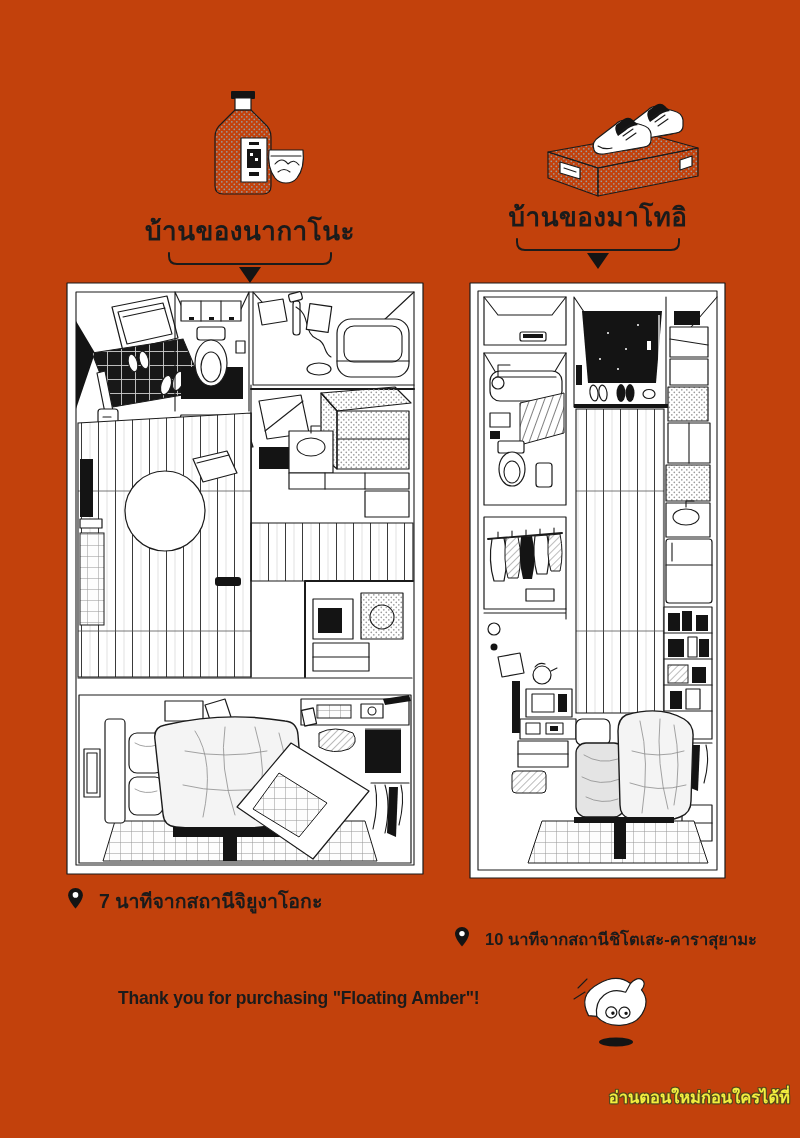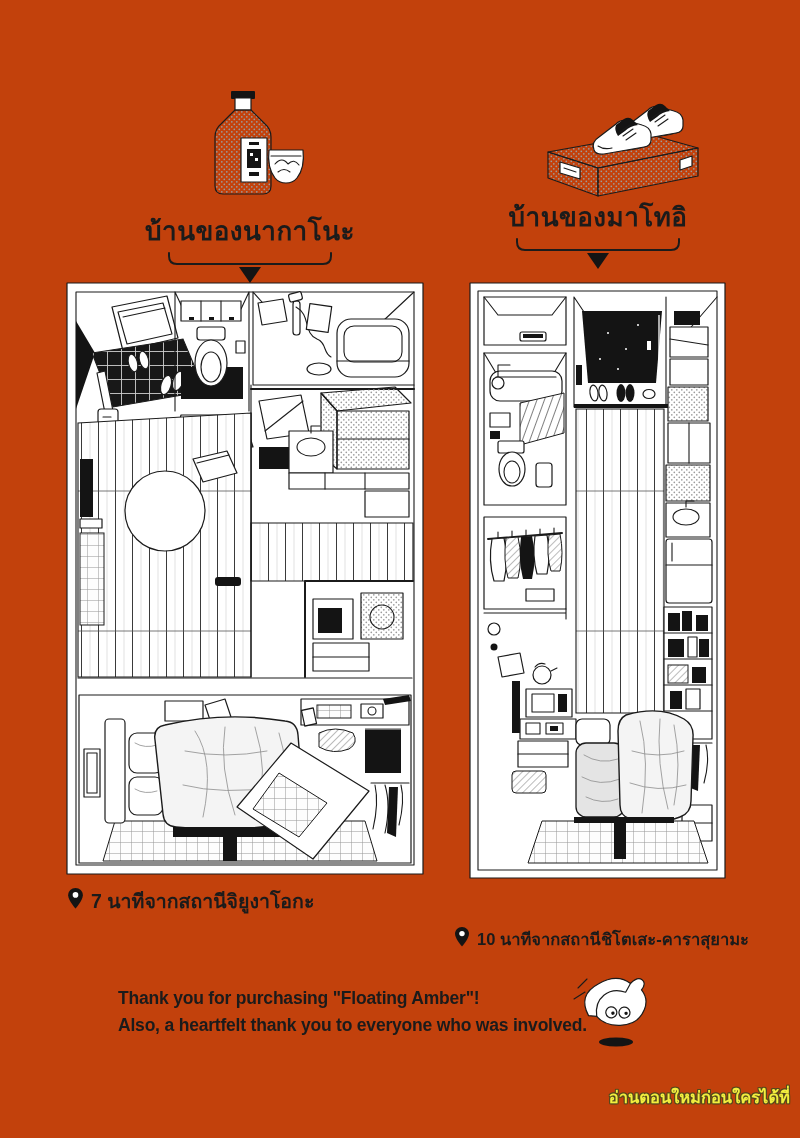--- a/index.html
+++ b/index.html
@@ -19,21 +19,21 @@
   .hat{fill:url(#hatch);stroke:#1b1b1b;stroke-width:1;}
   .str{fill:url(#stripes);stroke:#1b1b1b;stroke-width:1;}
   .duv{fill:#f4f4f4;stroke:#1b1b1b;stroke-width:1.4;stroke-linejoin:round;}
   .wr{stroke:#8d8d8d;stroke-width:.8;fill:none;stroke-linecap:round;}
 
   
   .home-label{width:240px;display:flex;flex-direction:column;align-items:center;}
   .home-label .txt{font-size:26px;font-weight:bold;letter-spacing:.5px;white-space:nowrap;}
   .tri{width:0;height:0;border-left:11px solid transparent;border-right:11px solid transparent;
        border-top:16px solid #141414;margin-top:1px;}
-  .station{display:flex;align-items:flex-start;gap:8px;font-weight:bold;}
+  .station{display:flex;align-items:flex-start;gap:16px;font-weight:bold;}
   .station .txt{white-space:nowrap;}
   .afterword{font-size:17.5px;font-weight:bold;line-height:1.55;letter-spacing:-.2px;}
   .watermark{right:10px;top:1086px;text-align:left;font-weight:bold;font-size:16.5px;line-height:1.45;
      color:#f2ee3e;
      text-shadow:-1px -1px 0 #55491c,1px -1px 0 #55491c,-1px 1px 0 #55491c,1px 1px 0 #55491c,
                  0 -1px 0 #55491c,0 1px 0 #55491c,-1px 0 0 #55491c,1px 0 0 #55491c;}
 </style>
 </head>
 <body>
 
@@ -354,21 +354,20 @@
   <div class="abs station" style="left:455px;top:926px;font-size:16.5px">
     <svg width="14" height="20" viewBox="0 0 14 20" style="margin-top:1px">
       <path fill="#141414" d="M7 0 C3.1 0 0 3 0 6.8 0 11.7 7 19.5 7 19.5 s7 -7.8 7 -12.7 C14 3 10.9 0 7 0 z"></path>
       <circle cx="7" cy="6.6" r="2.7" fill="#ffffff"></circle>
     </svg>
     <span class="txt">10 นาทีจากสถานีชิโตเสะ-คาราสุยามะ</span>
   </div>
 
   <div class="abs afterword" style="left:118px;top:985px">
     <div>Thank you for purchasing "Floating Amber"!</div>
-    <div>Also, a heartfelt thank you to everyone who was involved.</div>
   </div>
 
   <svg class="abs" style="left:570px;top:972px" width="84" height="80" viewBox="0 0 84 80">
     <ellipse class="k" cx="46" cy="70" rx="17" ry="4.5"></ellipse>
     <g transform="rotate(-8 44 38)">
       <path class="w" stroke-width="1.6" d="M22 34 q-4 -16 12 -22 q18 -7 30 2 q8 -6 12 -2 q4 4 -2 10 q6 10 0 20 q-8 14 -26 12 q-20 -2 -26 -20 z"></path>
       <path class="w" stroke-width="1.4" d="M18 40 q-8 -22 14 -30 q20 -8 32 4 l-6 8 q-12 -6 -22 0 q-10 6 -10 20 z"></path>
       <circle class="w" cx="41" cy="40" r="5.5" stroke-width="1.5"></circle>
       <circle class="w" cx="54" cy="42" r="5.5" stroke-width="1.5"></circle>
       <circle class="k" cx="42.5" cy="41" r="1.7"></circle>

